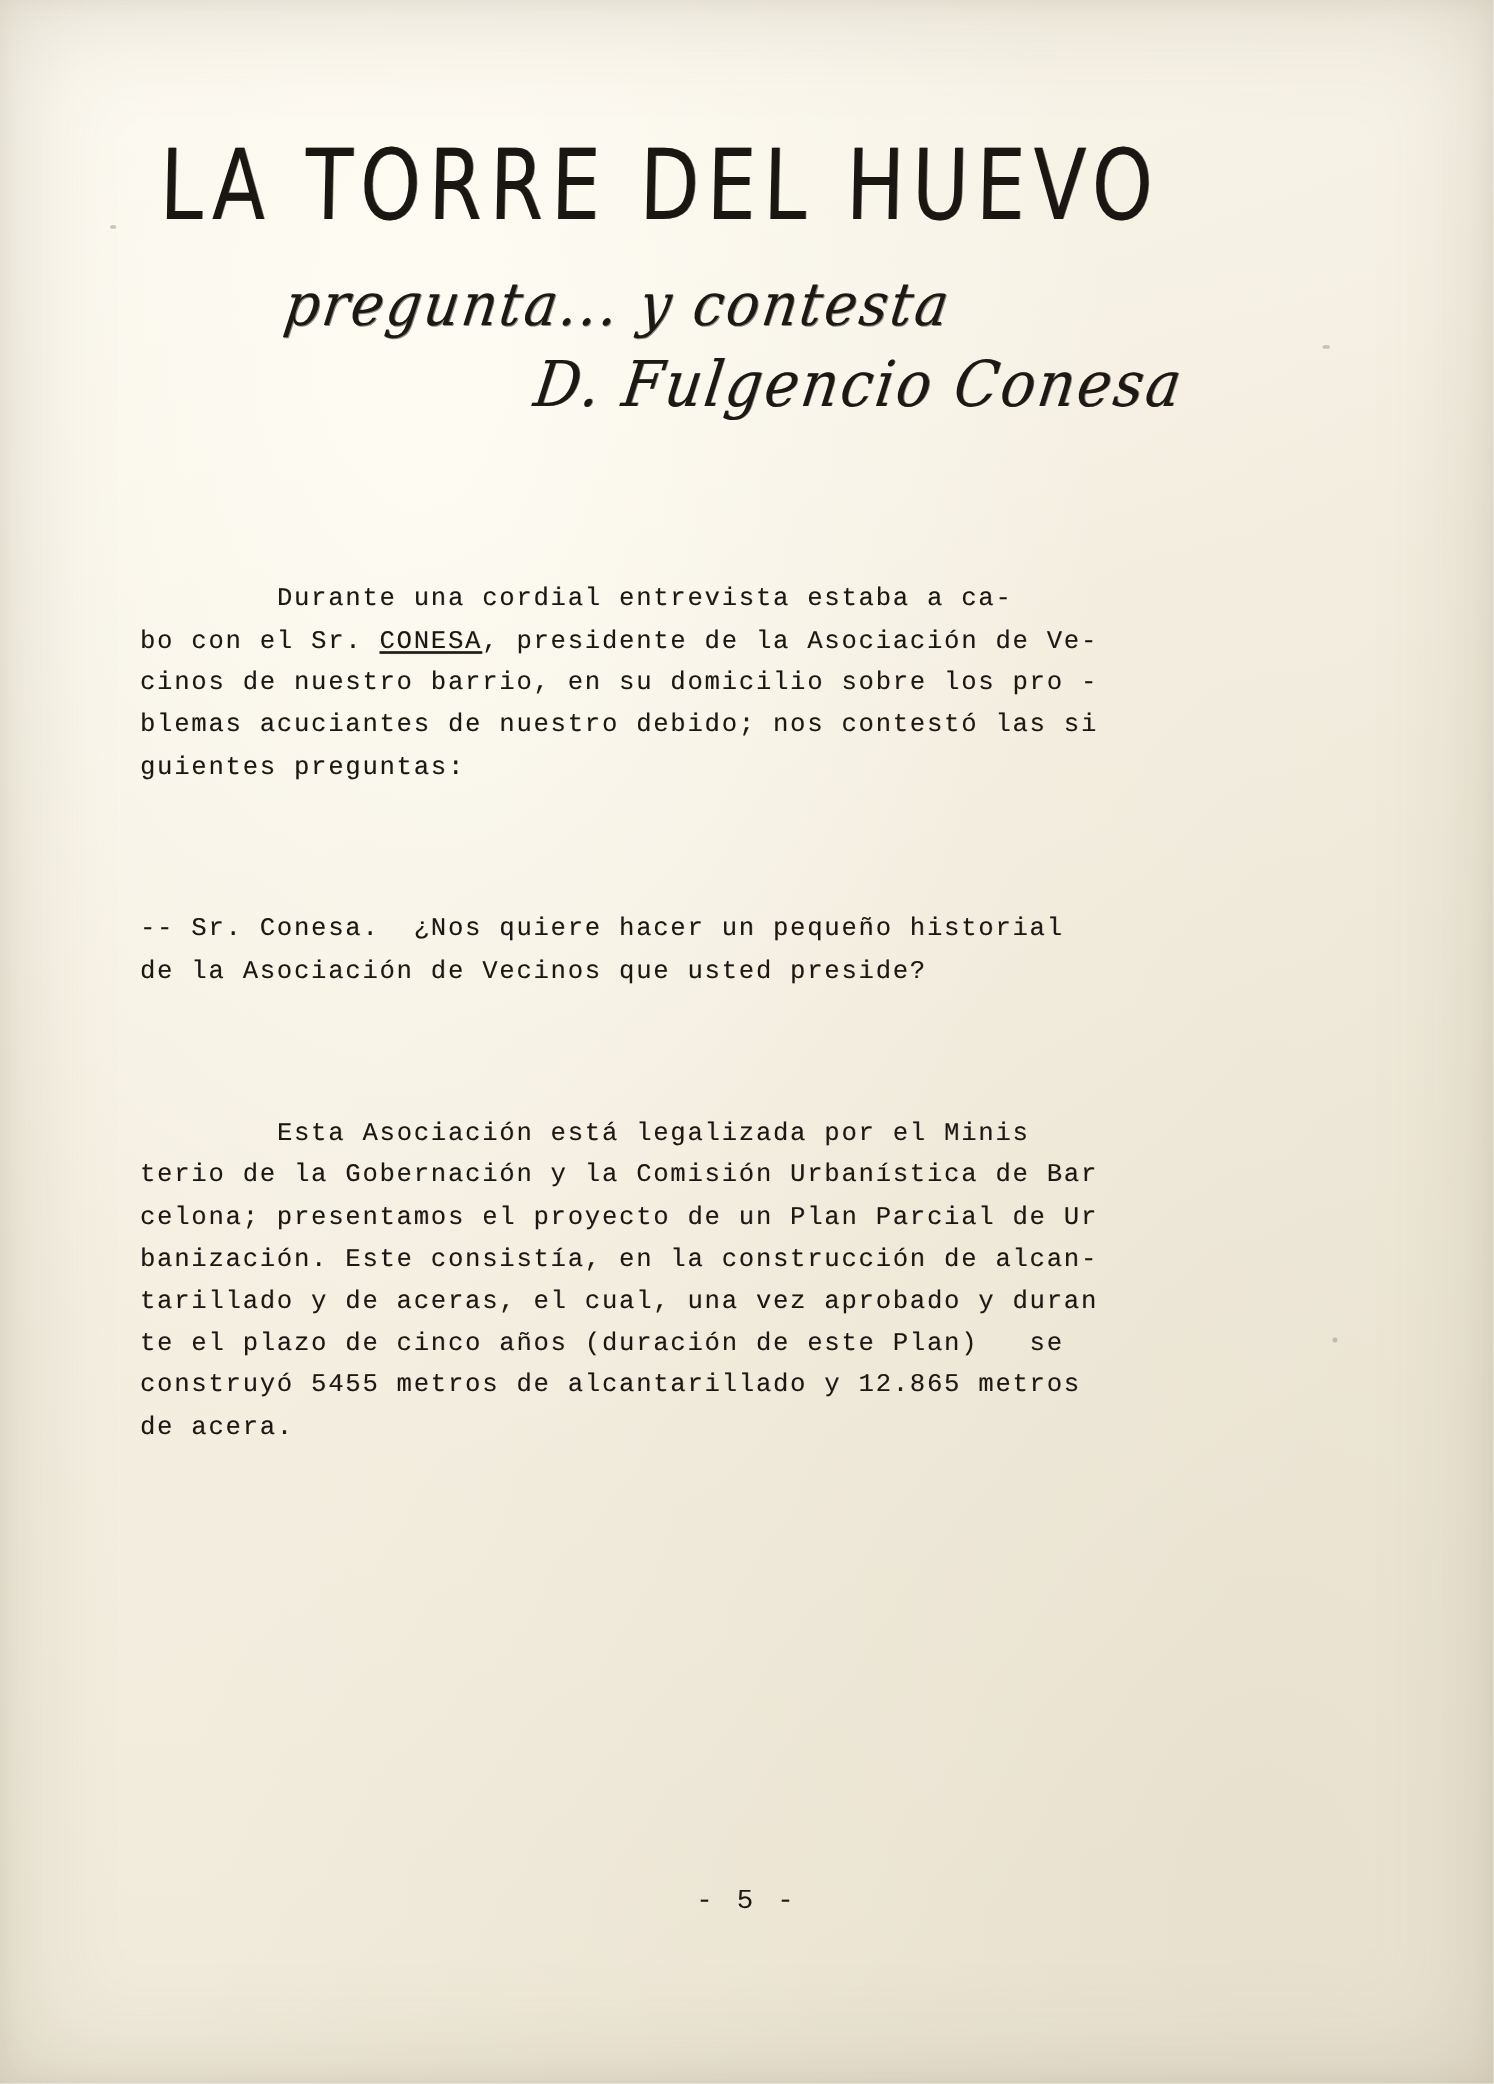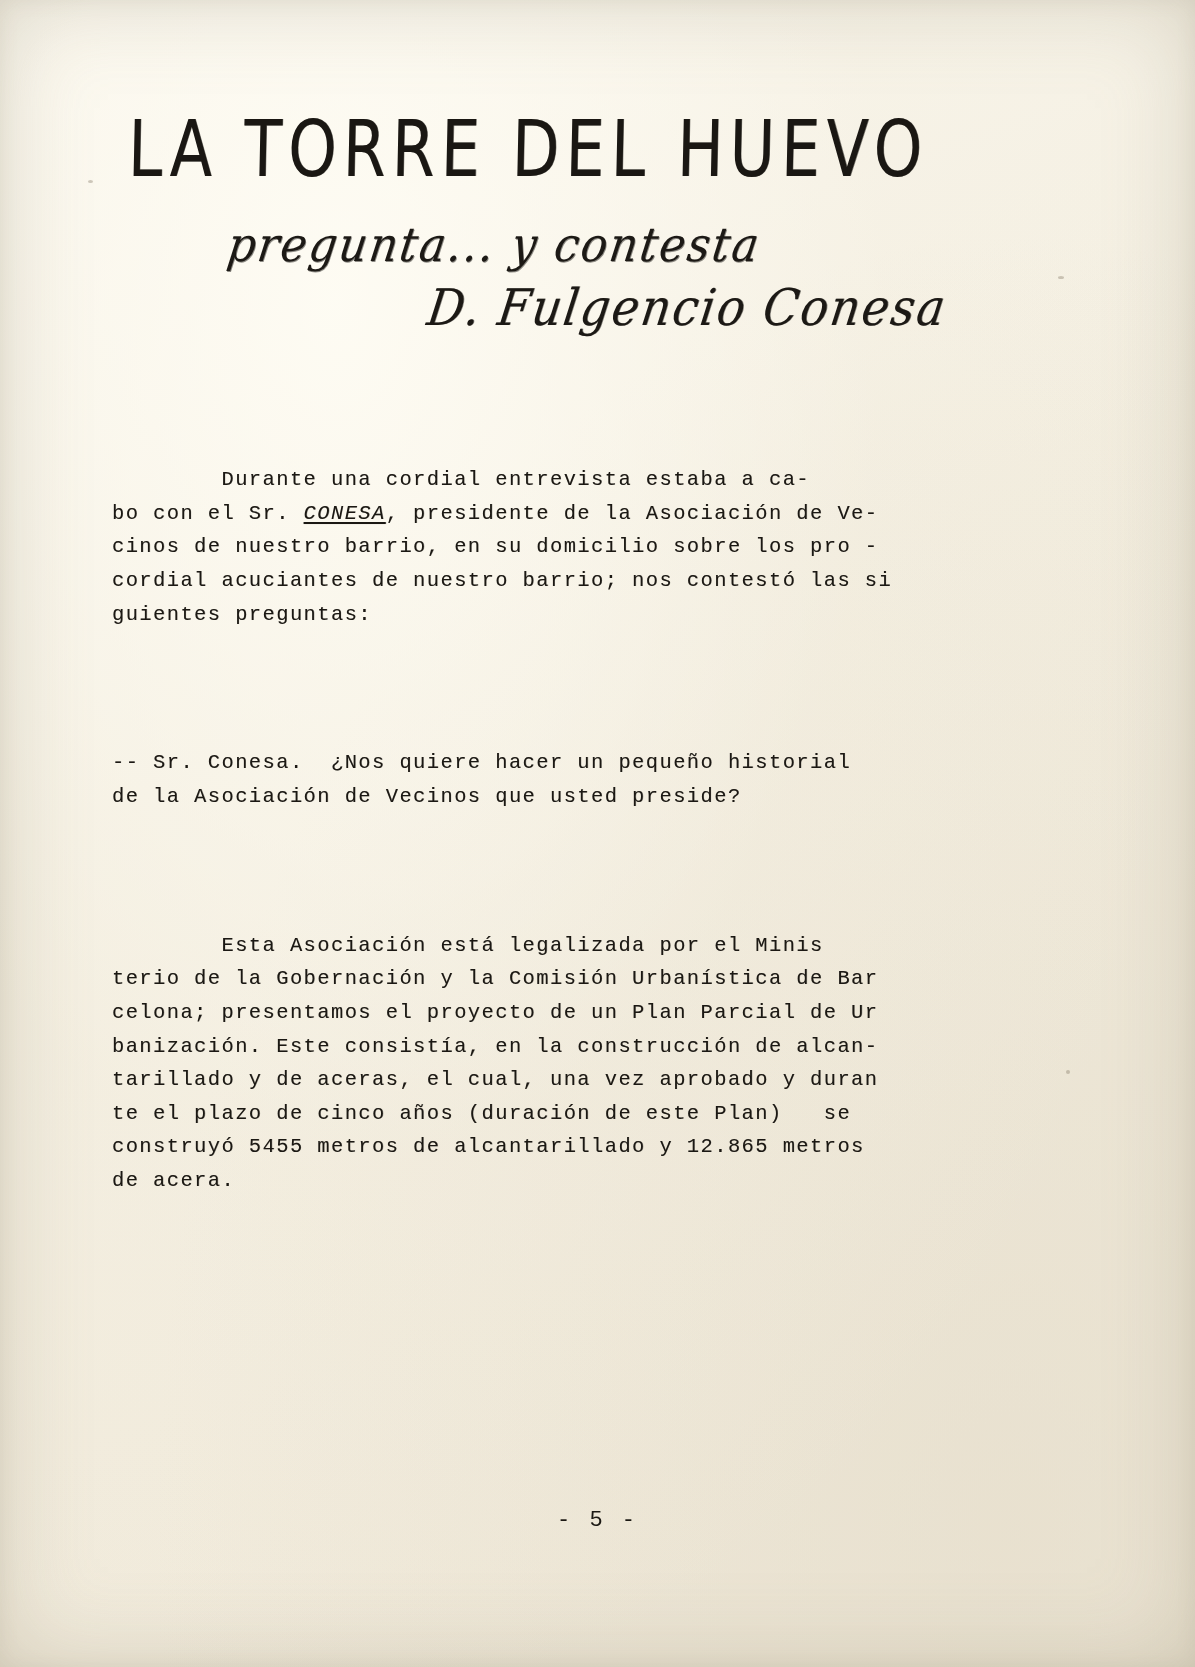--- a/index.html
+++ b/index.html
@@ -89,26 +89,25 @@
     letter-spacing: 1.45px;
     color: #1b1813;
     white-space: pre-wrap;
     text-shadow: 0.35px 0.1px 0 rgba(30,27,22,0.35);
   }
   .para {
     margin: 0 0 0 0;
     white-space: pre-wrap;
   }
   .para + .para {
-    margin-top: 48px;
+    margin-top: 29px;
   }
   .u {
     text-decoration: underline;
     text-underline-offset: 3px;
-    font-style: italic;
   }
   .footer-page {
     position: absolute;
     left: 0;
     right: 0;
     top: 1508px;
     text-align: center;
     font-size: 22px;
     letter-spacing: 3px;
     color: #1b1813;
@@ -129,21 +128,21 @@
   <div class="masthead">
     <div class="masthead-title">LA TORRE DEL HUEVO</div>
     <div class="script-line-1">pregunta... y contesta</div>
     <div class="script-line-2">D. Fulgencio Conesa</div>
   </div>
 
   <div class="body-text">
     <p class="para"><span>        Durante una cordial entrevista estaba a ca-
 bo con el Sr. </span><span class="u">CONESA</span><span>, presidente de la Asociación de Ve-
 cinos de nuestro barrio, en su domicilio sobre los pro -
-cordial acuciantes de nuestro barrio; nos contestó las si
+blemas acuciantes de nuestro debido; nos contestó las si
 guientes preguntas:</span></p>
     <p class="para">-- Sr. Conesa.  ¿Nos quiere hacer un pequeño historial
 de la Asociación de Vecinos que usted preside?</p>
     <p class="para">        Esta Asociación está legalizada por el Minis
 terio de la Gobernación y la Comisión Urbanística de Bar
 celona; presentamos el proyecto de un Plan Parcial de Ur
 banización. Este consistía, en la construcción de alcan-
 tarillado y de aceras, el cual, una vez aprobado y duran
 te el plazo de cinco años (duración de este Plan)   se
 construyó 5455 metros de alcantarillado y 12.865 metros

